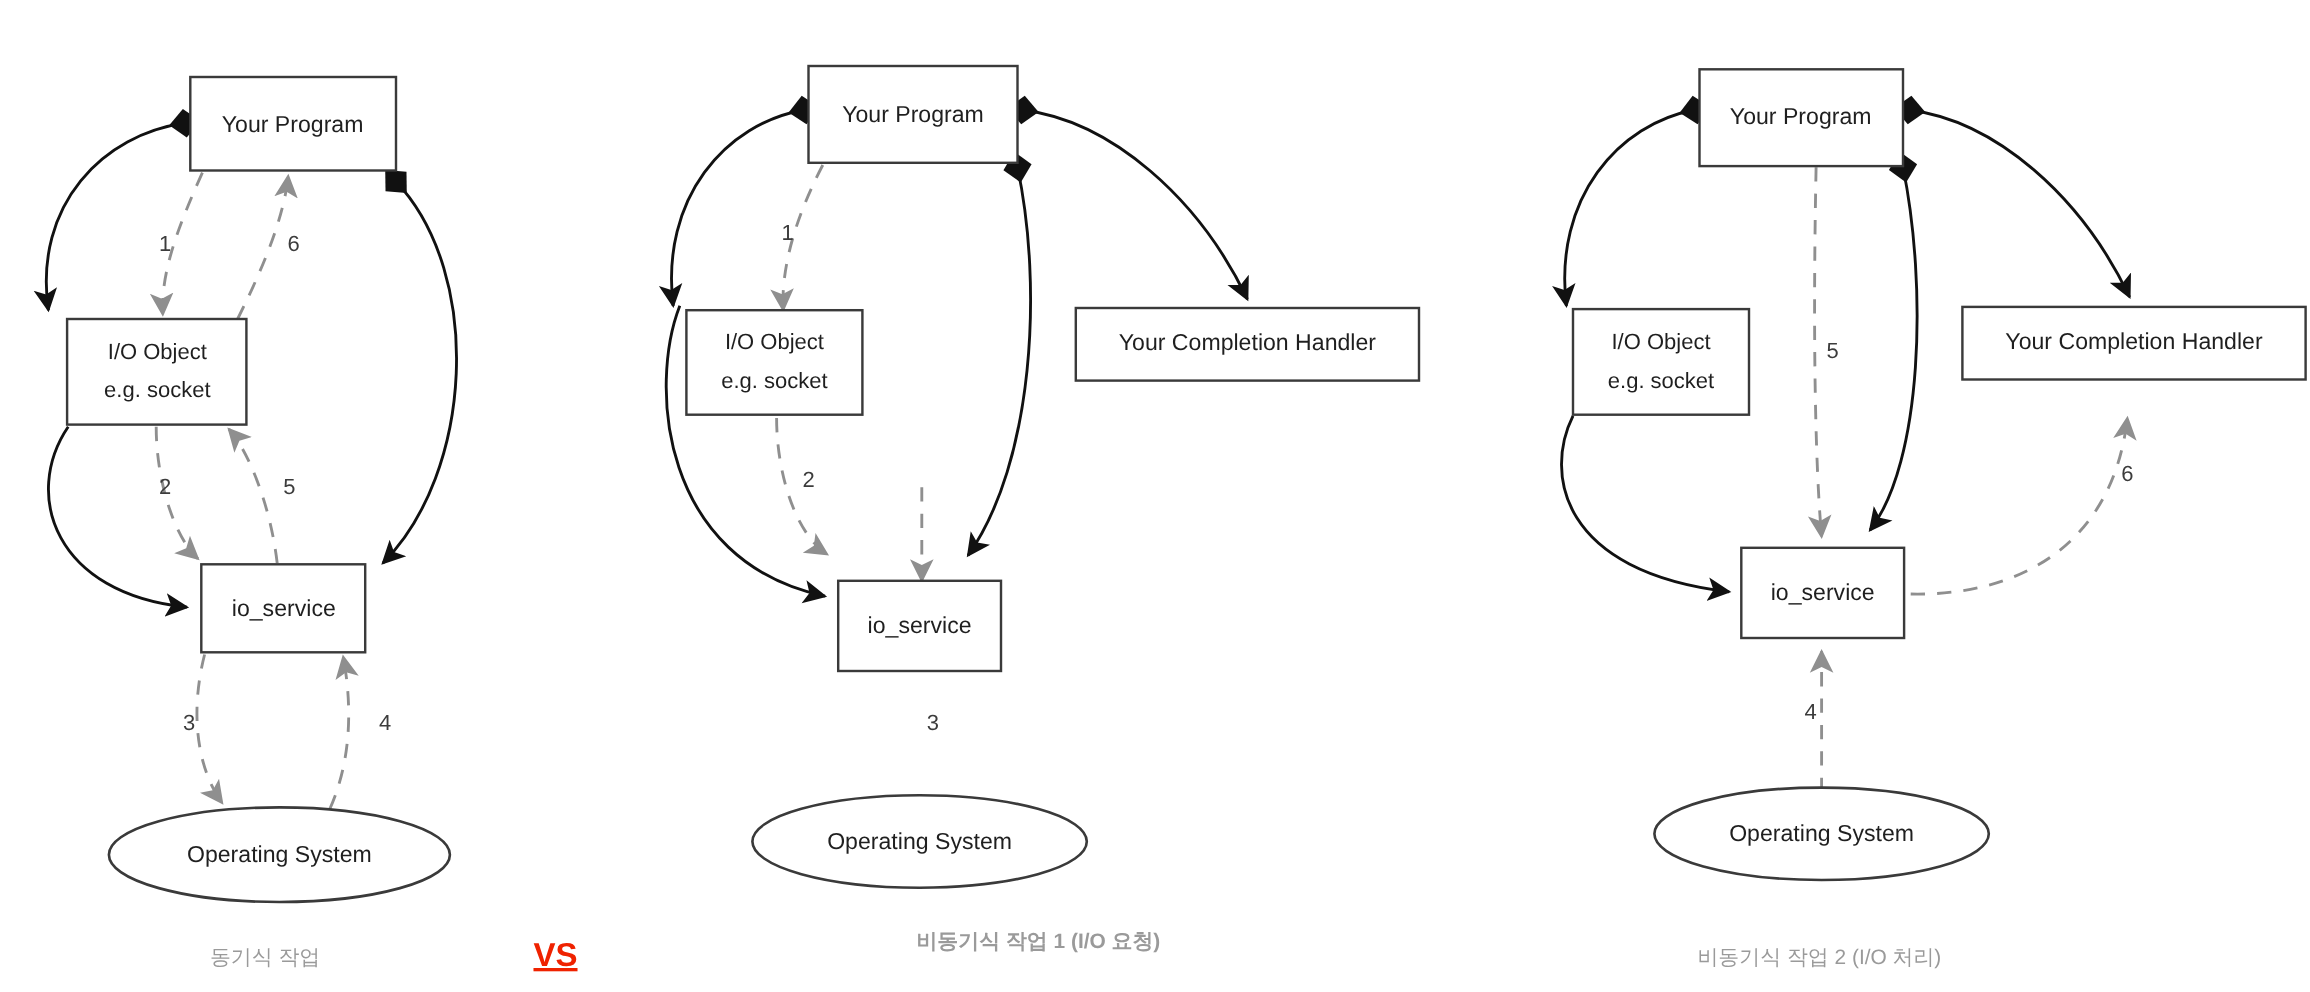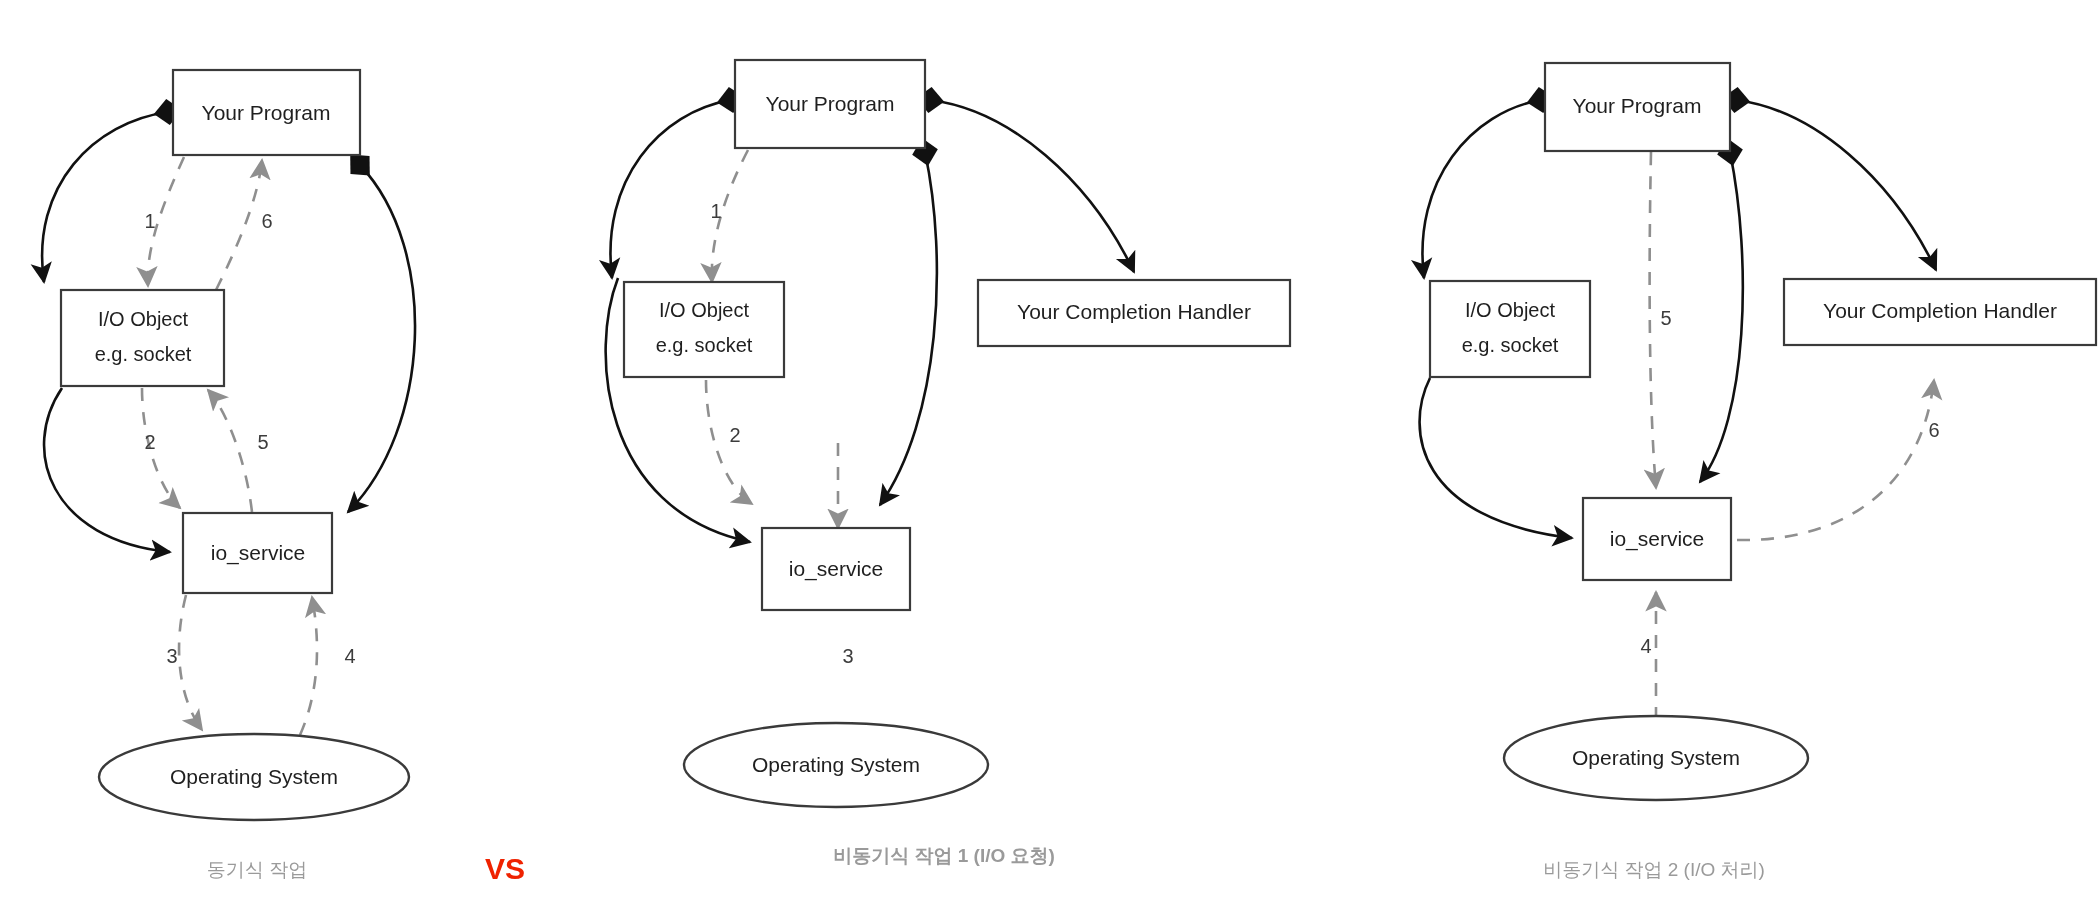--- a/index.html
+++ b/index.html
@@ -74,20 +74,21 @@
     transform: translateX(-50%);
   }
   .vs-badge {
     position: absolute;
     font-family: "Liberation Sans", sans-serif;
     font-size: 30px;
     font-weight: bold;
     color: #ef2200;
     white-space: nowrap;
     transform: translateX(-50%);
+    text-decoration: underline;
   }
 </style>
 </head>
 <body>
 
 <div id="stage">
 
   <svg class="diagram-canvas" viewBox="0 0 2100 902">
     <defs>
       <marker id="arrowSolid" viewBox="0 0 12 12" refX="10" refY="6" markerWidth="9" markerHeight="9" orient="auto-start-reverse">
@@ -210,18 +211,18 @@
 
       <ellipse class="node-ellipse" cx="1656" cy="758" rx="152" ry="42"></ellipse>
       <text class="node-label" x="1656" y="759">Operating System</text>
 
       <text class="step-label" x="1666" y="320">5</text>
       <text class="step-label" x="1646" y="648">4</text>
       <text class="step-label" x="1934" y="432">6</text>
     </g>
   </svg>
 
-  <div class="caption" style="left:257px; top:857px;">동기식 작업</div>
+  <div class="caption" style="left:241px; top:857px;">동기식 작업</div>
   <div class="vs-badge" style="left:505px; top:852px;">VS</div>
   <div class="caption" style="left:944px; top:843px;font-weight:bold;">비동기식 작업 1 (I/O 요청)</div>
   <div class="caption" style="left:1654px; top:857px;text-align:center;">비동기식 작업 2 (I/O 처리)</div>
 
 </div>
 
 </body></html>

